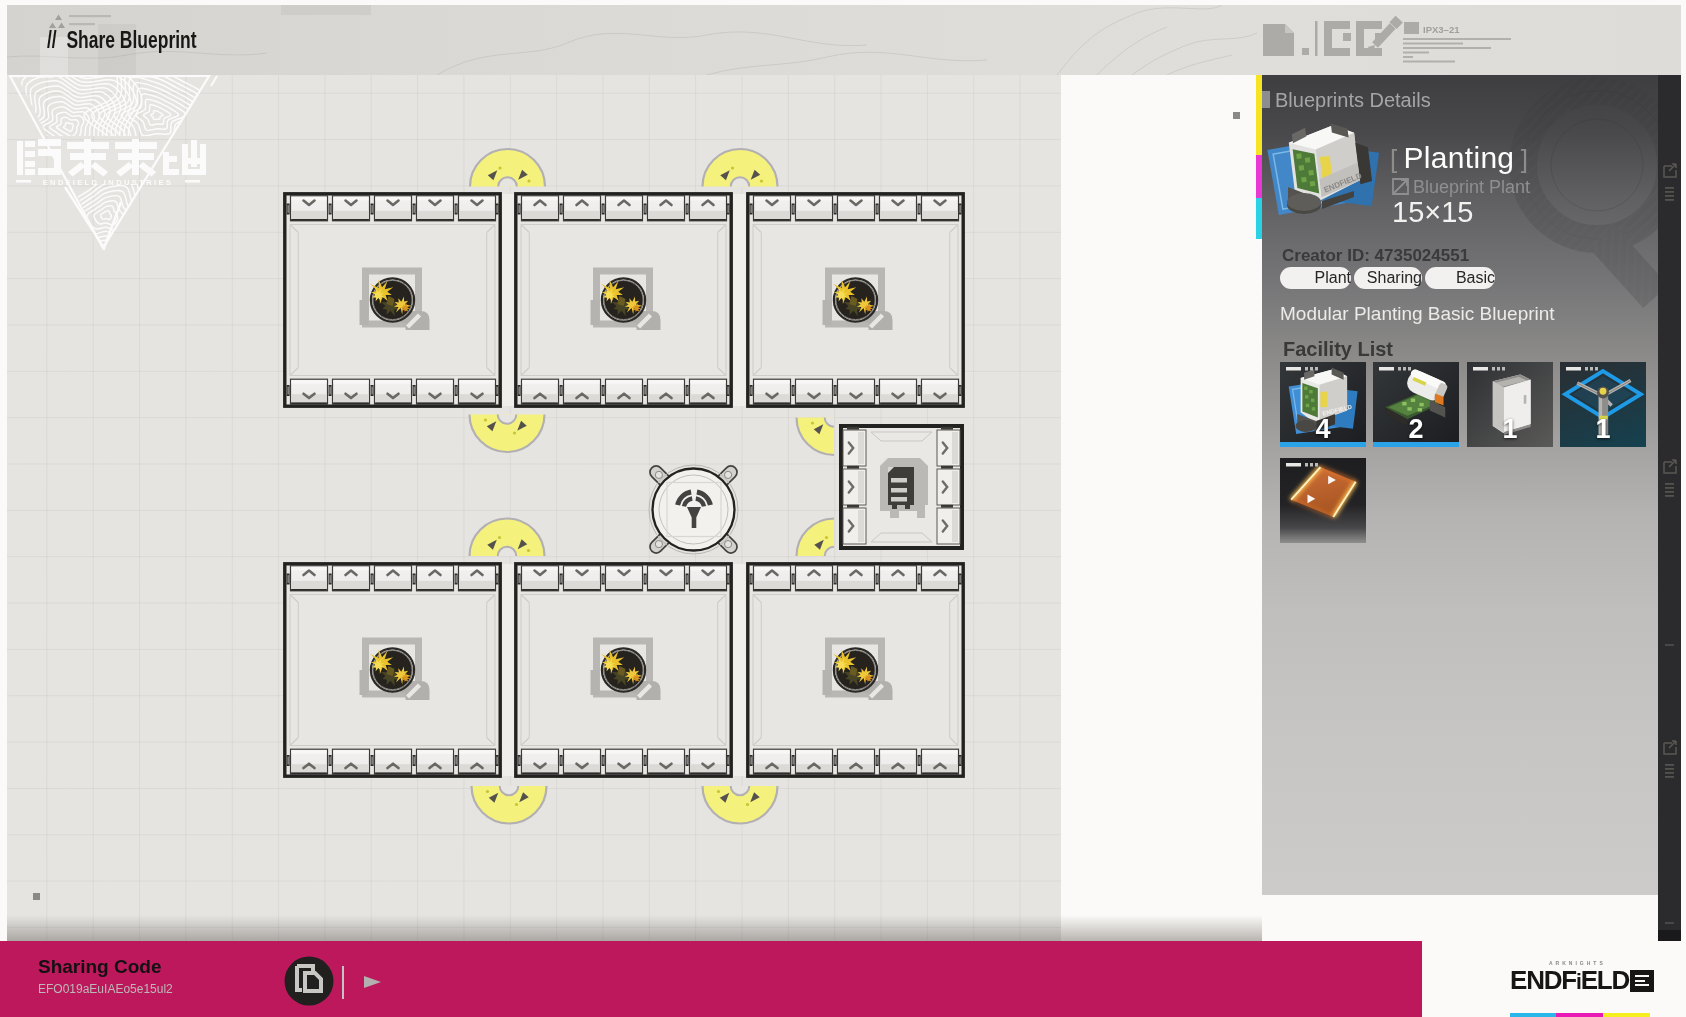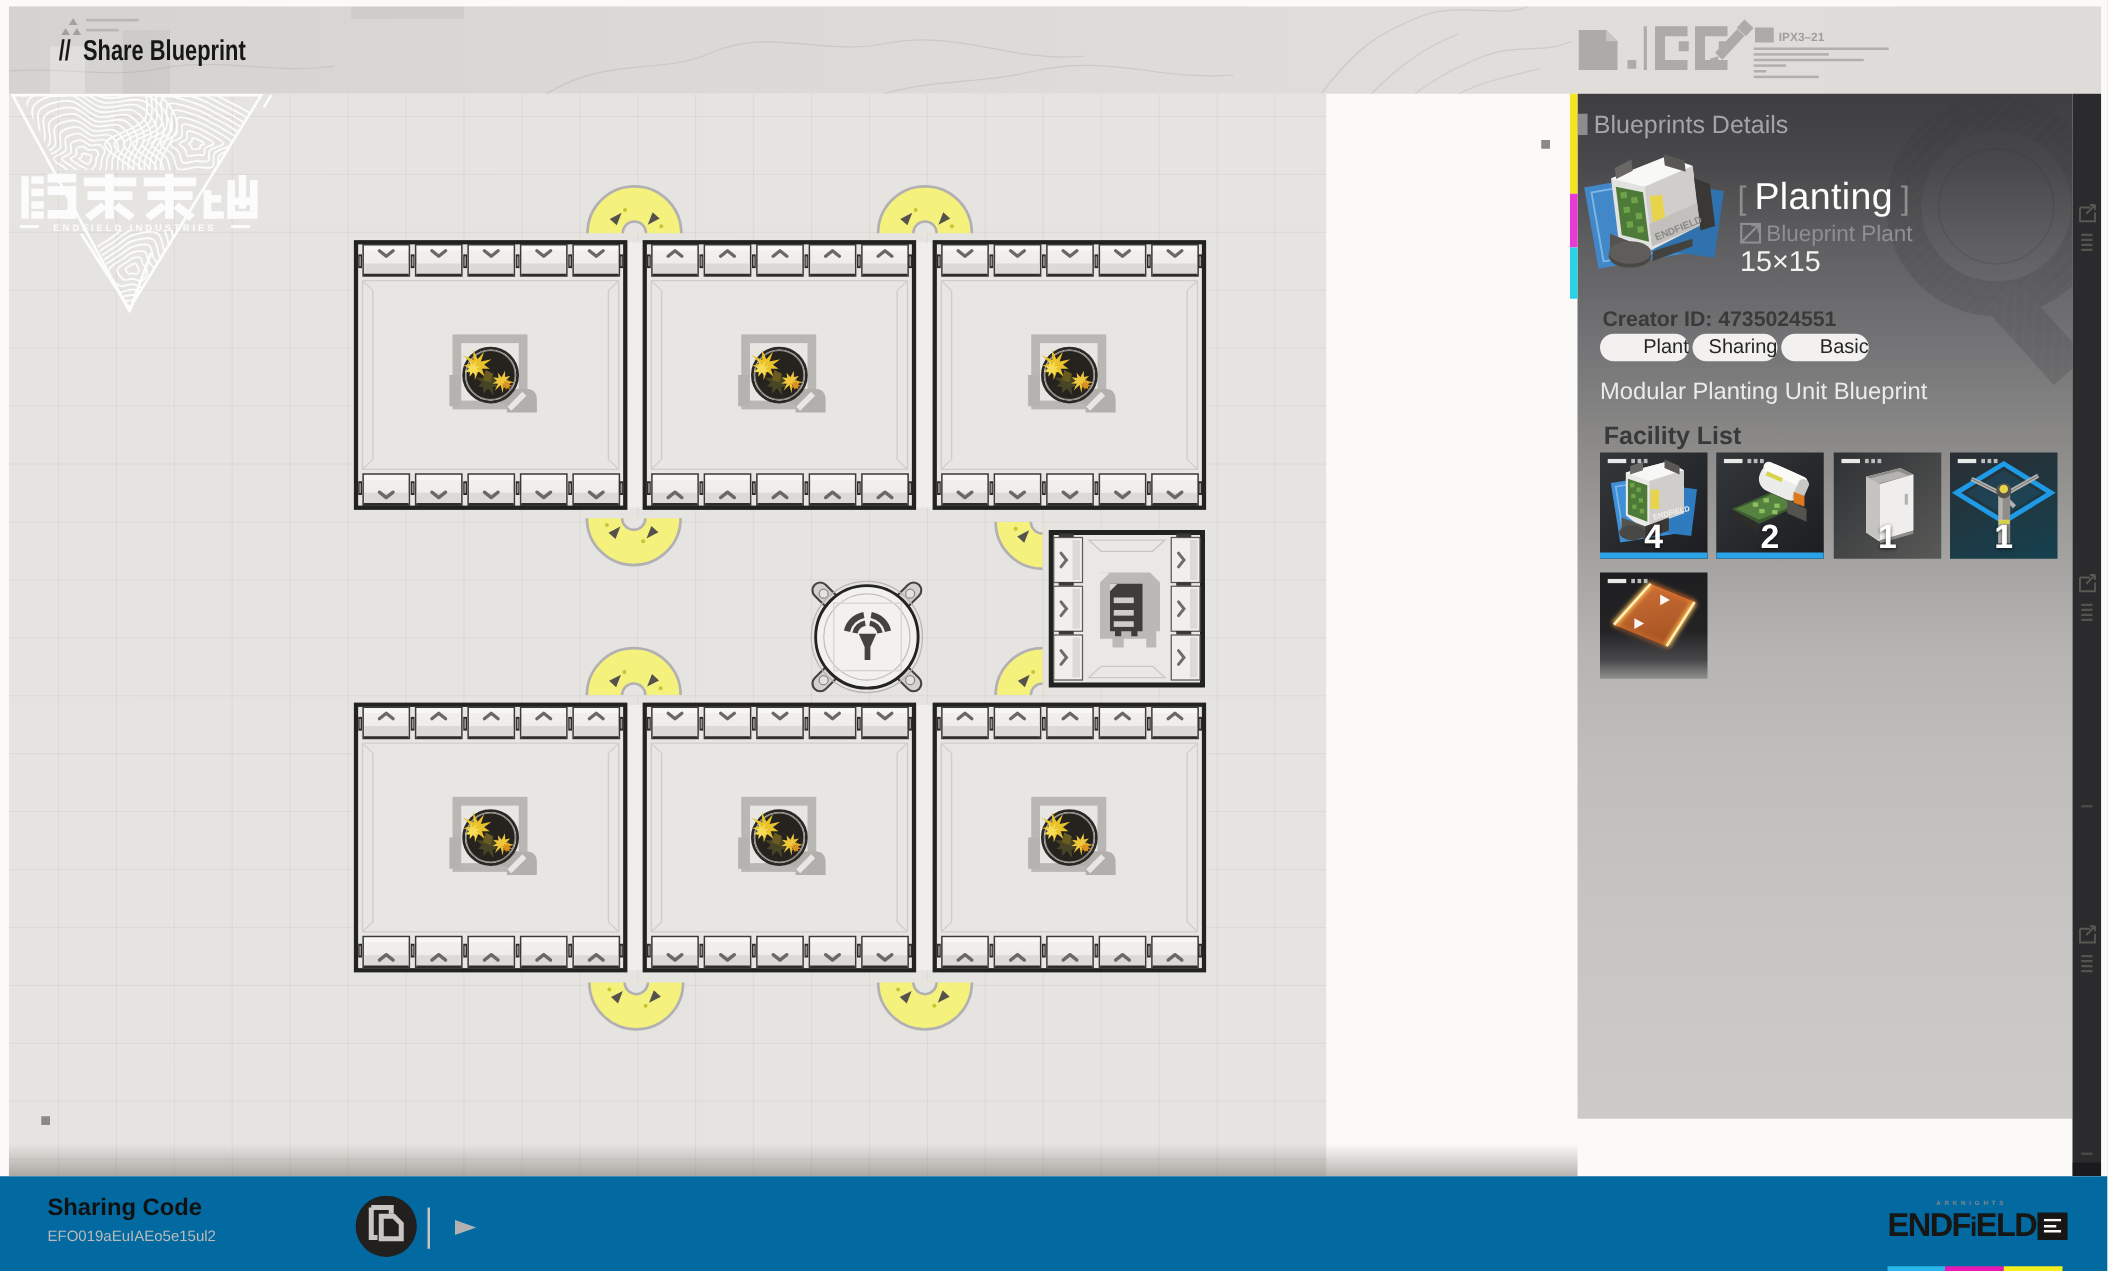--- a/index.html
+++ b/index.html
@@ -5,21 +5,21 @@
 #frame{position:absolute;left:7px;top:5px;width:1674px;height:936px;overflow:hidden}
 #band{position:absolute;left:0;top:0;width:1674px;height:70px;background:linear-gradient(90deg,#d5d3d0 0%,#dbd9d6 30%,#e0dedb 70%,#dedcd9 100%)}
 #title{position:absolute;left:40px;top:22px;font-size:23px;font-weight:700;color:#171716;transform:scaleX(0.76);transform-origin:left top;white-space:nowrap}
 #canvas{position:absolute;left:0;top:70px;width:1054px;height:866px;background-color:#e6e4e1;
  background-image:linear-gradient(rgba(110,105,98,0.09) 1px,transparent 1px),linear-gradient(90deg,rgba(110,105,98,0.09) 1px,transparent 1px);
  background-size:46.35px 46.35px;background-position:-7px -28.6px}
 #canvshade{position:absolute;left:0;top:840px;width:1255px;height:26px;background:linear-gradient(to bottom,rgba(90,85,78,0),rgba(90,85,78,0.42))}
 #sidebar{position:absolute;left:1255px;top:70px;width:396px;height:820px;background:linear-gradient(to bottom,#3e3e41 0%,#49494c 7%,#606062 15%,#757577 25%,#8d8c8a 35%,#a3a2a0 45%,#b5b4b2 54%,#bfbebc 65%,#c6c5c3 80%,#cccbc9 100%)}
 #rstrip{position:absolute;left:1651px;top:70px;width:23px;height:866px;background:#2b2b2d}
 #cstrip{position:absolute;left:1249px;top:70px;width:6px;height:164px}
-#bottombar{position:absolute;left:0;top:941px;width:1686px;height:76px;background:#0369a1}
+#bottombar{position:absolute;left:0;top:941px;width:1422px;height:76px;background:#be185d}
 .pill{display:inline-block;height:22px;line-height:22px;border-radius:11px;background:#f3f1ef;color:#262625;font-size:16px;text-align:right;margin-right:3px;vertical-align:top}
 .fac{position:absolute;width:86px;height:85px;overflow:hidden}
 .fac .num{position:absolute;bottom:2px;left:0;width:100%;text-align:center;color:#fff;font-size:27px;font-weight:700;text-shadow:0 1px 3px rgba(0,0,0,0.7)}
 .fac .marks{position:absolute;top:5px;left:6px}
 .bluebar{position:absolute;bottom:0;left:0;width:100%;height:5px;background:#2aa3e8}
 </style></head><body>
 <div id="frame">
     <div id="canvas">
       <svg width="400" height="300" viewBox="0 0 400 300" style="position:absolute;left:0;top:0;opacity:0.88">
         <defs>
@@ -533,24 +533,24 @@
 <path d="M22,70 L48,80 L48,94 L22,84 Z" fill="#55534f"></path>
 <ellipse cx="38" cy="88" rx="17" ry="9" fill="#4a4845"></ellipse>
 <ellipse cx="38" cy="85" rx="17" ry="9" fill="#5f5d5a"></ellipse>
 <path d="M56,84 L88,74 L88,80 L56,92 Z" fill="#44423f"></path>
 </svg>
       <div style="position:absolute;left:128px;top:66px;font-size:30px;color:#fdfdfc"><span style="color:#8d8d8c;font-size:26px">[</span><span style="letter-spacing:0.3px"> Planting </span><span style="color:#8d8d8c;font-size:26px">]</span></div>
       <svg width="17" height="17" viewBox="0 0 17 17" style="position:absolute;left:130px;top:103px">
         <path d="M1,1 h15 v15 h-15 z M15,2 L2,15 M15,2 h-6 M15,2 v6" fill="none" stroke="#8f8f91" stroke-width="1.8"></path>
       </svg>
       <div style="position:absolute;left:151px;top:102px;font-size:18px;color:#8f8f91">Blueprint Plant</div>
-      <div style="position:absolute;left:130px;top:121px;font-size:23px;color:#f2f2f0">15×15</div>
+      <div style="position:absolute;left:130px;top:121px;font-size:29px;color:#f2f2f0">15×15</div>
       <div style="position:absolute;left:20px;top:171px;font-size:17px;font-weight:700;color:#3a3a3a">Creator ID: 4735024551</div>
       <div style="position:absolute;left:18px;top:192px"><span class="pill" style="width:71px">Plant</span><span class="pill" style="width:68px">Sharing</span><span class="pill" style="width:70px">Basic</span></div>
-      <div style="position:absolute;left:18px;top:228px;font-size:19px;color:#ecebe9">Modular Planting Unit Blueprint</div>
+      <div style="position:absolute;left:18px;top:228px;font-size:19px;color:#ecebe9">Modular Planting Basic Blueprint</div>
       <div style="position:absolute;left:21px;top:263px;font-size:20px;font-weight:700;color:#39393a">Facility List</div>
       <div class="fac" style="left:18px;top:287px;background:linear-gradient(135deg,#34373a,#1b1d20)"><svg class="marks" width="40" height="5" viewBox="0 0 40 5">
           <rect width="15" height="3.5" fill="#e8e8e6"></rect>
           <rect x="19" width="3" height="3.5" fill="#bbb"></rect>
           <rect x="24" width="3" height="3.5" fill="#bbb"></rect>
           <rect x="29" width="3" height="3.5" fill="#bbb"></rect>
         </svg><svg width="86" height="80" viewBox="0 0 100 92">
 <g transform="rotate(-9 50 50)">
             <rect x="14" y="22" width="64" height="56" fill="#3f8ed6"></rect>
             <rect x="18" y="26" width="56" height="48" fill="none" stroke="#7ab8e8" stroke-width="1.5"></rect>

